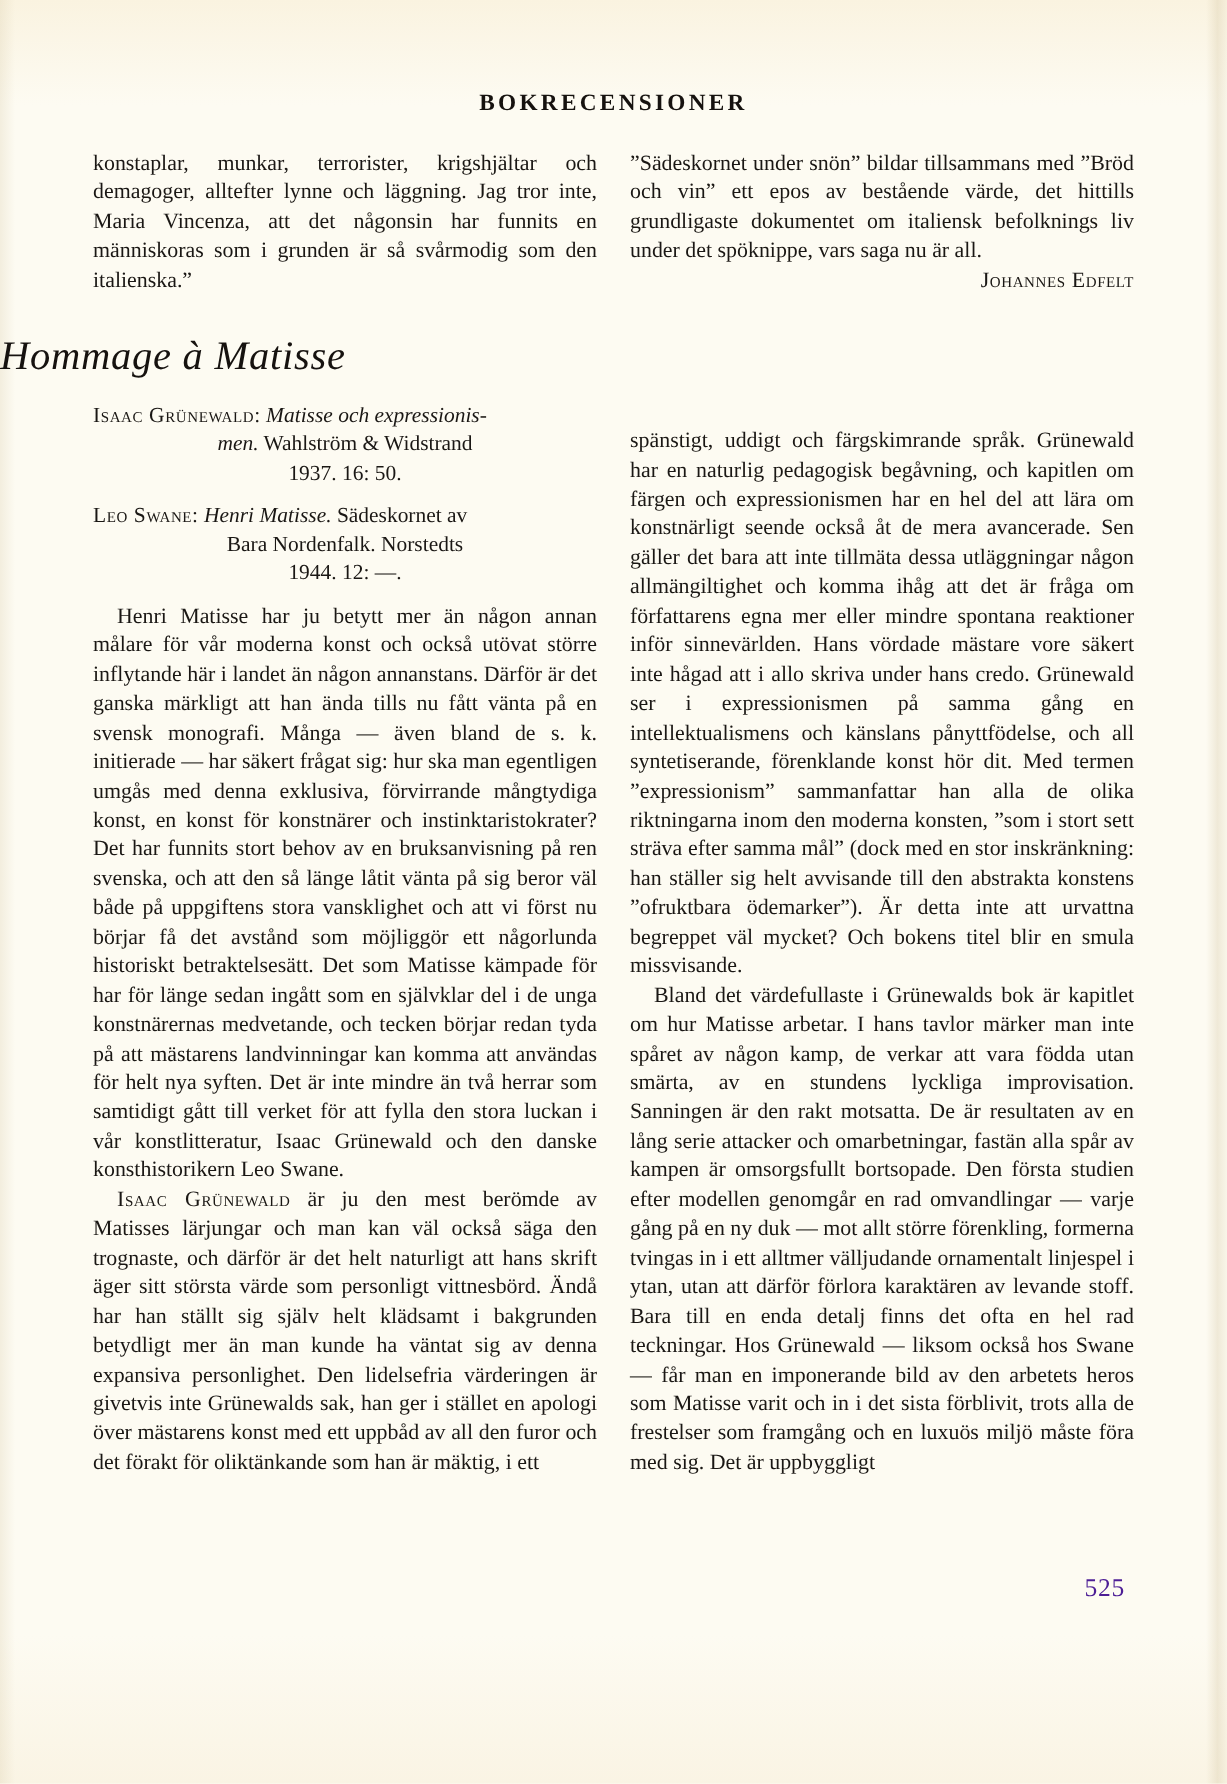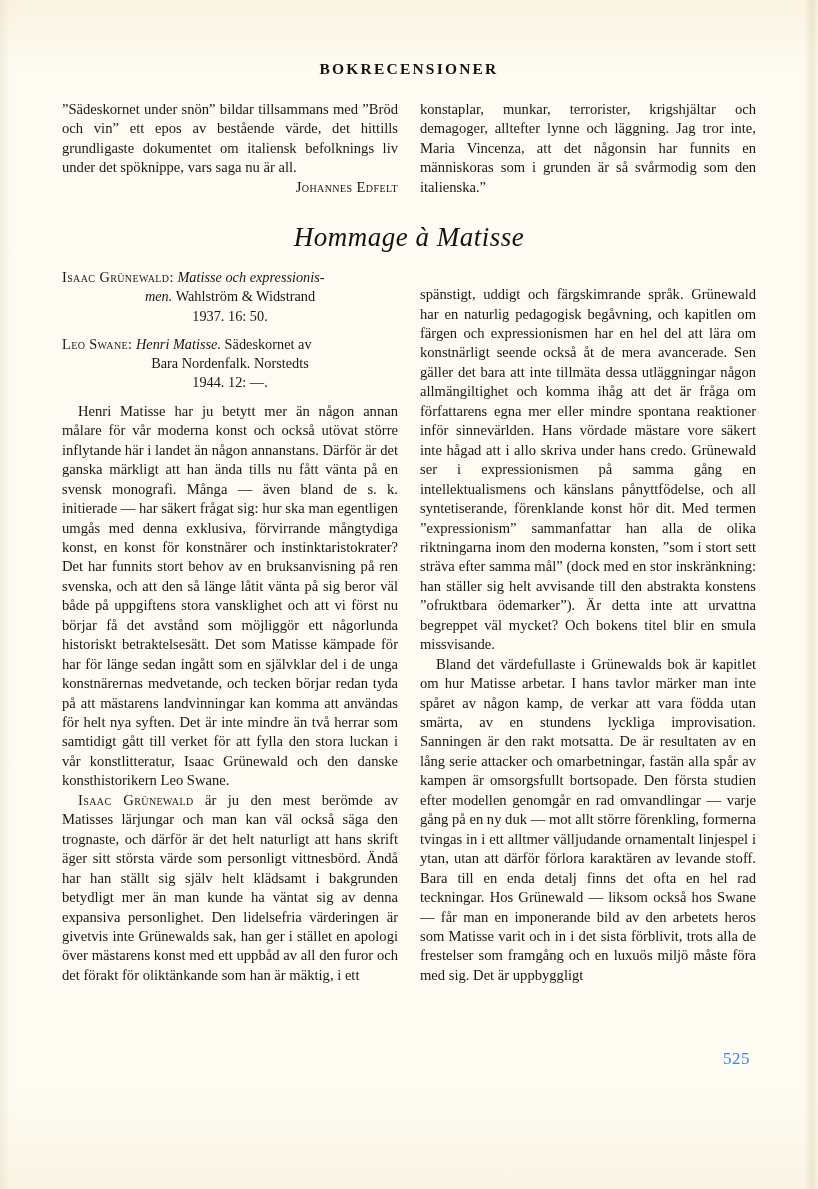--- a/index.html
+++ b/index.html
@@ -97,21 +97,20 @@
   .sig-line {
     text-align: right;
   }
 
   
   .article-title {
     position: absolute;
     left: 0;
     top: 222px;
     width: 818px;
-    text-align: center;
     font-style: italic;
     font-size: 27px;
     letter-spacing: 0.5px;
     color: #16120f;
   }
 
   
   .biblio {
     font-size: 14.3px;
     line-height: 19.3px;
@@ -148,39 +147,39 @@
     margin-top: 23px;
   }
 
   
   .folio {
     position: absolute;
     right: 68px;
     top: 1049px;
     font-size: 17px;
     letter-spacing: 0.5px;
-    color: #3b82f6;
+    color: #4c1d95;
   }
 </style>
 </head>
 <body>
 
 <div class="page"></div>
 
 <div class="content">
 
   <div class="runhead">BOKRECENSIONER</div>
 
   <div class="cols">
     <div class="col">
+      <p class="noindent">konstaplar, munkar, terrorister, krigshjältar och demagoger, alltefter lynne och läggning. Jag tror inte, Maria Vincenza, att det någonsin har funnits en människoras som i grunden är så svårmodig som den italienska.”</p>
+    </div>
+    <div class="col">
       <p class="noindent">”Sädeskornet under snön” bildar tillsammans med ”Bröd och vin” ett epos av bestående värde, det hittills grundligaste dokumentet om italiensk befolknings liv under det spöknippe, vars saga nu är all.</p>
       <p class="sig-line signature">Johannes Edfelt</p>
-    </div>
-    <div class="col">
-      <p class="noindent">konstaplar, munkar, terrorister, krigshjältar och demagoger, alltefter lynne och läggning. Jag tror inte, Maria Vincenza, att det någonsin har funnits en människoras som i grunden är så svårmodig som den italienska.”</p>
     </div>
   </div>
 
   <div class="article-title">Hommage à Matisse</div>
 
   <div class="lower-cols">
 
     <div class="col">
 
       <div class="biblio">

